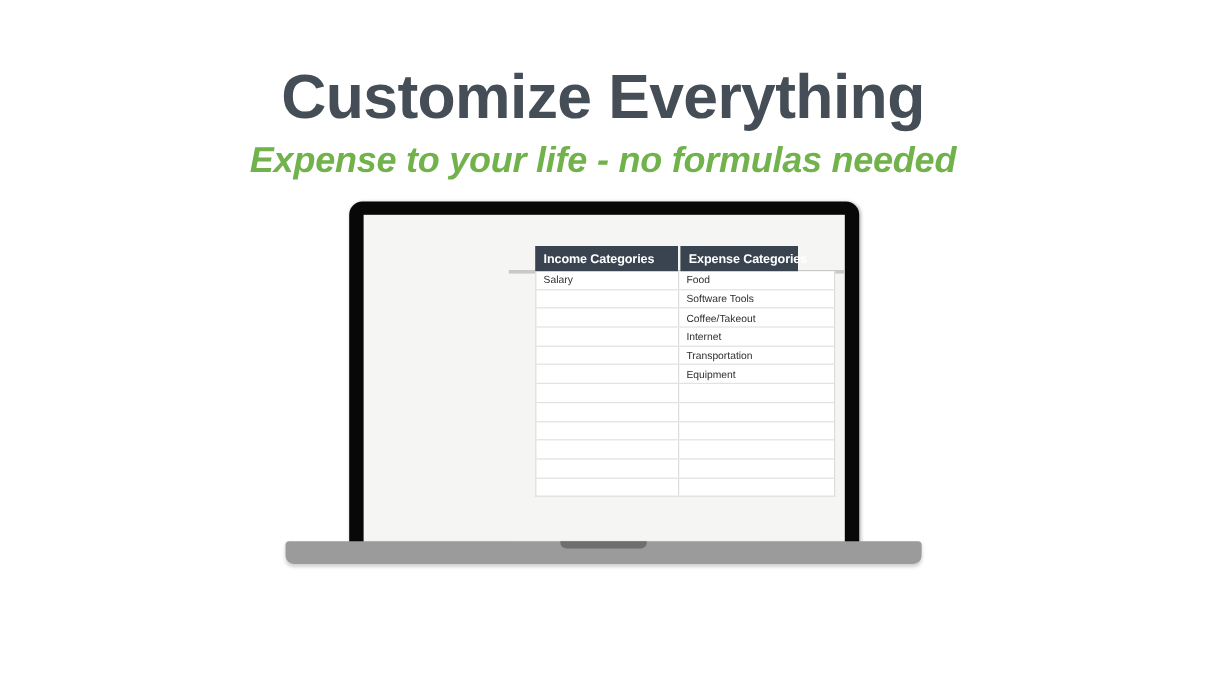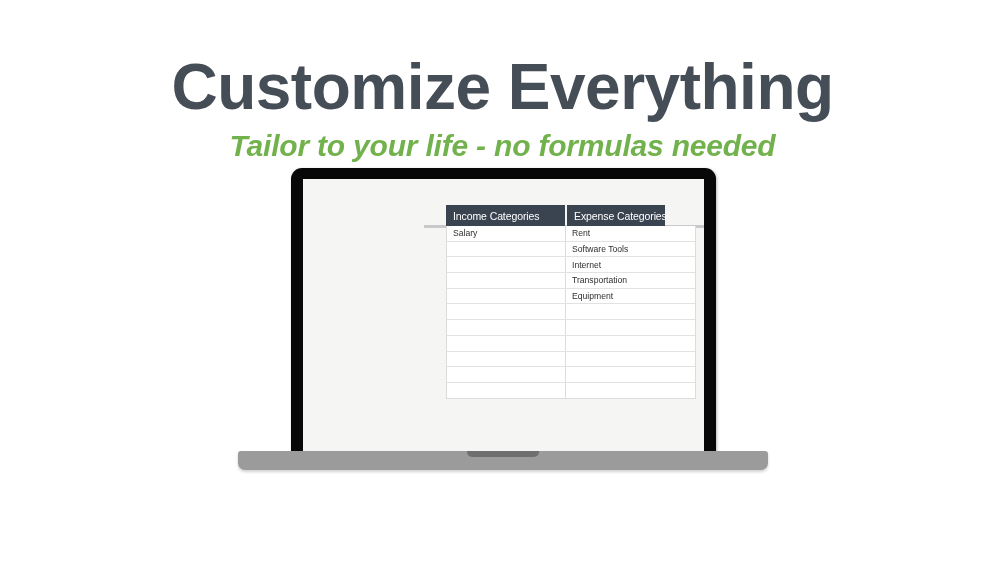--- a/index.html
+++ b/index.html
@@ -18,21 +18,21 @@
   
   .headline-block {
     position: absolute;
     top: 54px;
     left: 0;
     width: 1005px;
     text-align: center;
   }
   .main-title {
     font-family: "Liberation Sans", sans-serif;
-    font-size: 64px;
+    font-size: 52px;
     font-weight: bold;
     color: #454d57;
     letter-spacing: -0.5px;
     line-height: 1.05;
     margin: 0;
     white-space: nowrap;
   }
   .sub-title {
     font-family: "Liberation Sans", sans-serif;
     font-size: 30px;
@@ -116,21 +116,21 @@
   .sheet-head {
     position: relative;
     display: flex;
     height: 21px;
     z-index: 2;
   }
   .sheet-head-cell {
     background: #3a4450;
     color: #ffffff;
     font-size: 10.5px;
-    font-weight: normal;
+    font-weight: bold;
     letter-spacing: -0.1px;
     display: flex;
     align-items: center;
     padding-left: 7px;
     box-sizing: border-box;
     white-space: nowrap;
   }
   .sheet-head-cell.col-a { width: 119px; }
   .sheet-head-cell.col-b { width: 98px; margin-left: 2px; }
 
@@ -163,45 +163,49 @@
     width: 119px;
     border-right: 1px solid #dcdcdc;
   }
   .sheet-cell.col-b { width: 128px; }
 </style>
 </head>
 <body>
 
 <div class="headline-block">
   <h1 class="main-title">Customize Everything</h1>
-  <h2 class="sub-title">Tailor to your life - no formulas needed</h2>
+  <h2 class="sub-title">Expense to your life - no formulas needed</h2>
 </div>
 
 <div class="laptop">
 
   <div class="laptop-lid">
     <div class="laptop-screen">
 
       <div class="sheet">
 
         <div class="sheet-rule"></div>
 
         <div class="sheet-head">
           <div class="sheet-head-cell col-a">Income Categories</div>
           <div class="sheet-head-cell col-b">Expense Categories</div>
         </div>
 
         <div class="sheet-body" id="sheet-body">
             <div class="sheet-row">
               <div class="sheet-cell col-a">Salary</div>
-              <div class="sheet-cell col-b">Rent</div>
+              <div class="sheet-cell col-b">Food</div>
             </div>
             <div class="sheet-row">
               <div class="sheet-cell col-a"></div>
               <div class="sheet-cell col-b">Software Tools</div>
+            </div>
+            <div class="sheet-row">
+              <div class="sheet-cell col-a"></div>
+              <div class="sheet-cell col-b">Coffee/Takeout</div>
             </div>
             <div class="sheet-row">
               <div class="sheet-cell col-a"></div>
               <div class="sheet-cell col-b">Internet</div>
             </div>
             <div class="sheet-row">
               <div class="sheet-cell col-a"></div>
               <div class="sheet-cell col-b">Transportation</div>
             </div>
             <div class="sheet-row">

